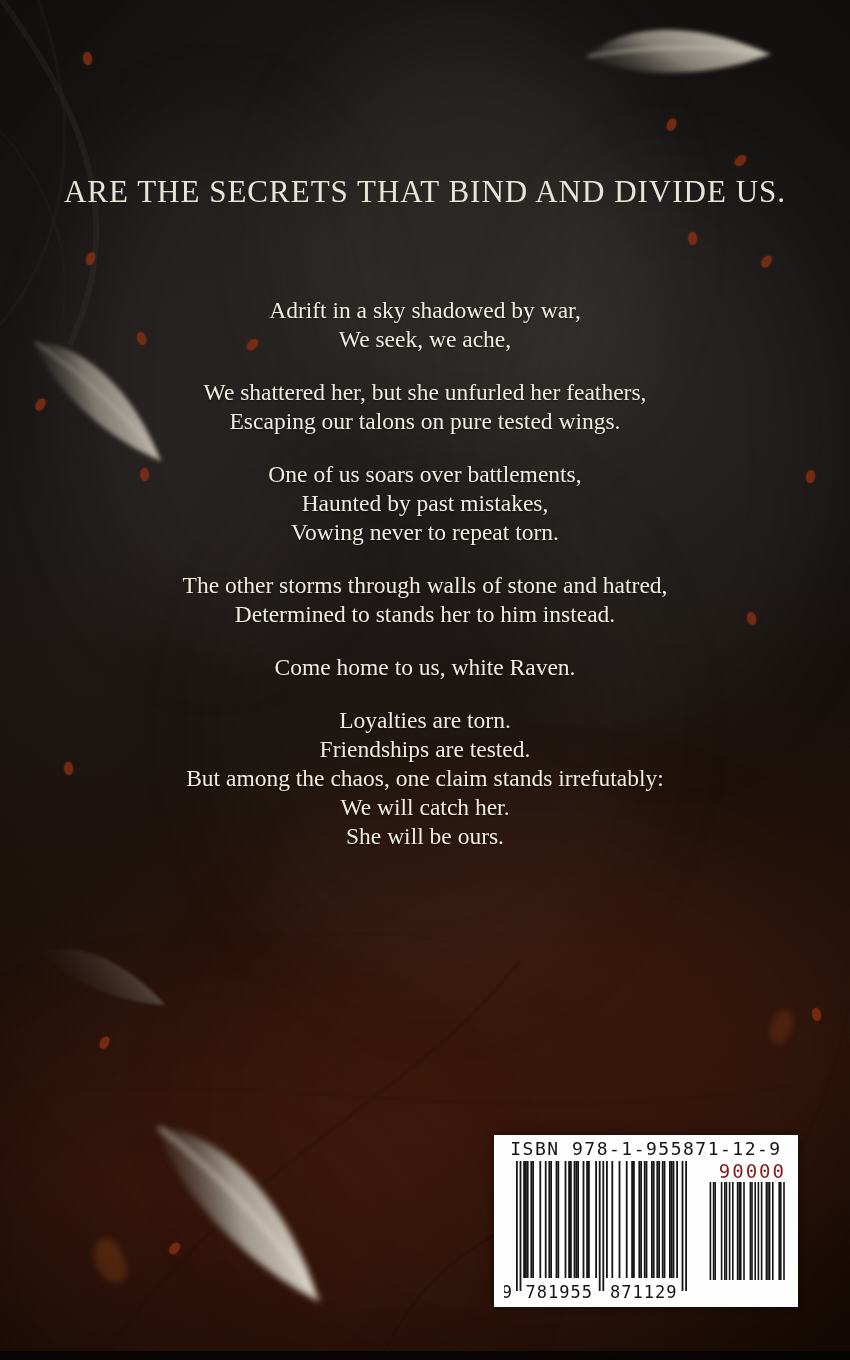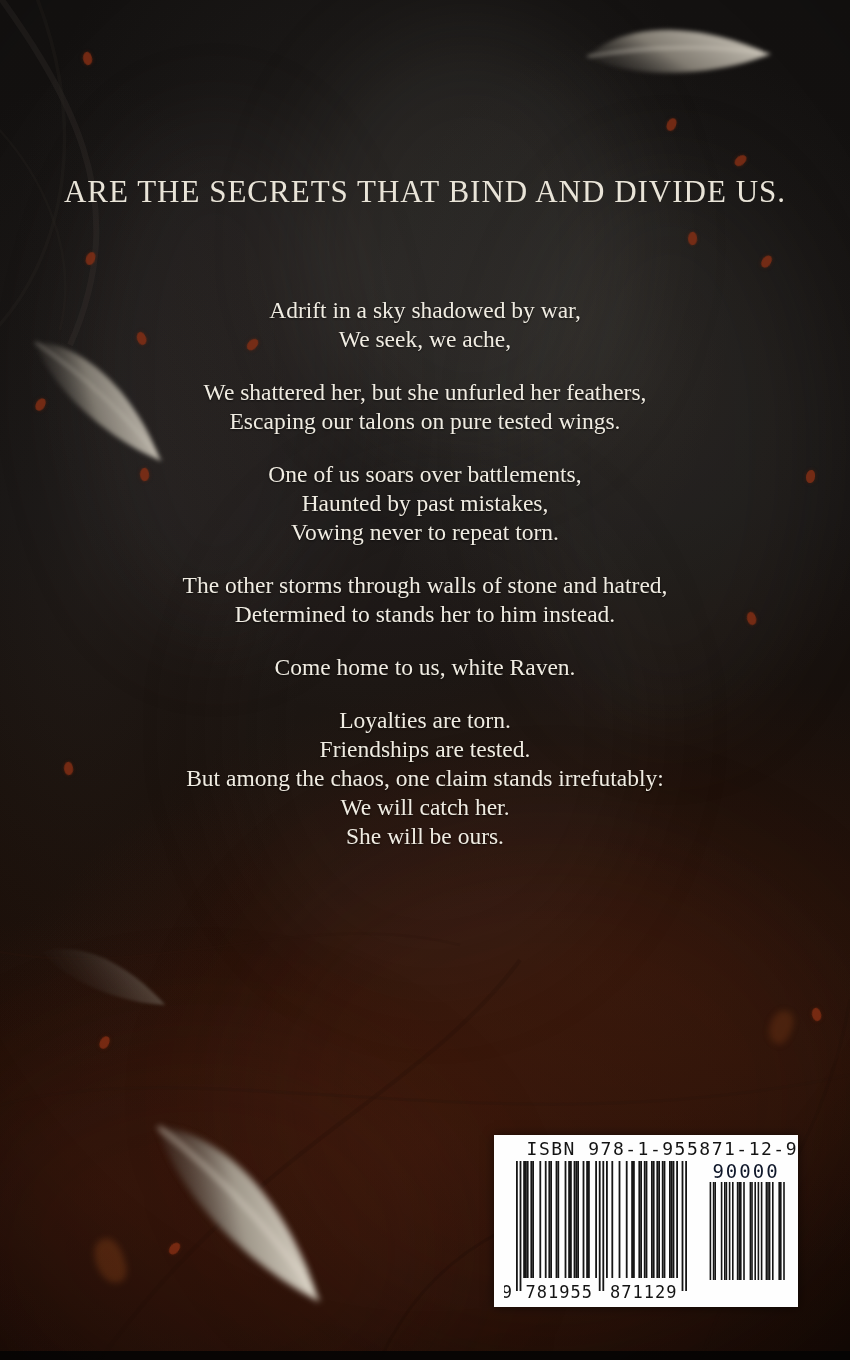--- a/index.html
+++ b/index.html
@@ -34,24 +34,24 @@
   .h-line1{font-size:34px;letter-spacing:2.5px;line-height:40px;}
   .dropcap{font-size:49px;font-style:italic;line-height:0;position:relative;top:3px;margin-right:1px;}
   .h-line2{font-size:31px;letter-spacing:1px;line-height:36px;margin-top:2px;}
 
   .poem{position:absolute;left:0;right:0;top:271px;text-align:center;color:#f0ece2;
         font-size:23.5px;line-height:29px;text-shadow:0 1px 2px rgba(0,0,0,0.6);margin-top:25px;}
   .stanza{margin-bottom:24px;}
 
   .barcode-box{position:absolute;left:494px;top:1135px;width:304px;height:172px;background:#fefefe;
                box-shadow:0 0 10px rgba(0,0,0,0.55);}
-  .isbn-row{position:absolute;top:3px;left:0;right:0;text-align:right;color:#141414;
+  .isbn-row{position:absolute;top:3px;left:0;right:0;text-align:center;color:#141414;
             font-family:"DejaVu Sans Mono","Liberation Mono",monospace;font-size:18px;letter-spacing:1.5px;}
   #main-barcode{position:absolute;left:10px;top:26px;}
-  .addon-num{position:absolute;left:212px;top:25px;width:80px;text-align:center;color:#0f172a;
+  .addon-num{position:absolute;left:212px;top:25px;width:80px;text-align:right;color:#7f1d1d;
              font-family:"DejaVu Sans Mono","Liberation Mono",monospace;font-size:19px;letter-spacing:2px;}
   #addon-barcode{position:absolute;left:214px;top:47px;}
   .bc-digits{font-family:"DejaVu Sans Mono","Liberation Mono",monospace;font-size:17px;fill:#141414;letter-spacing:1px;}
 
   .petal{position:absolute;border-radius:62% 40% 55% 45%;pointer-events:none;}
   .leaf{position:absolute;border-radius:50% 50% 40% 60%;filter:blur(3px);pointer-events:none;}
 </style>
 </head>
 <body>
 

